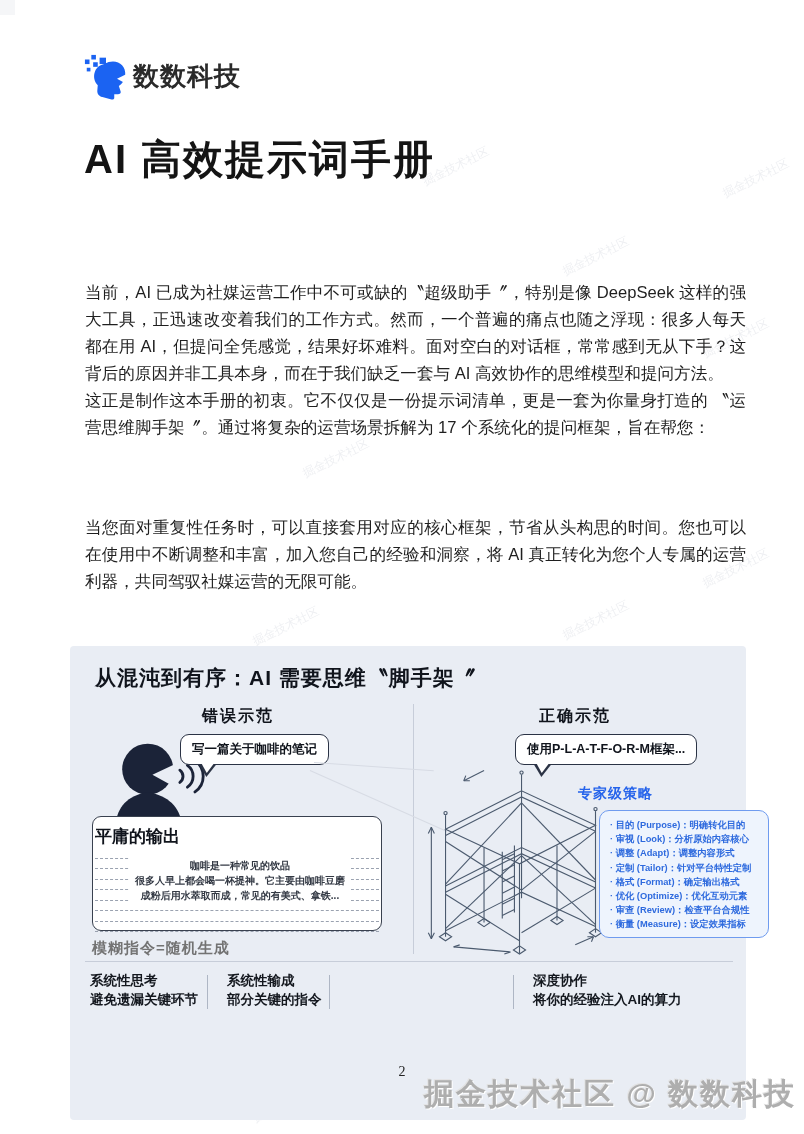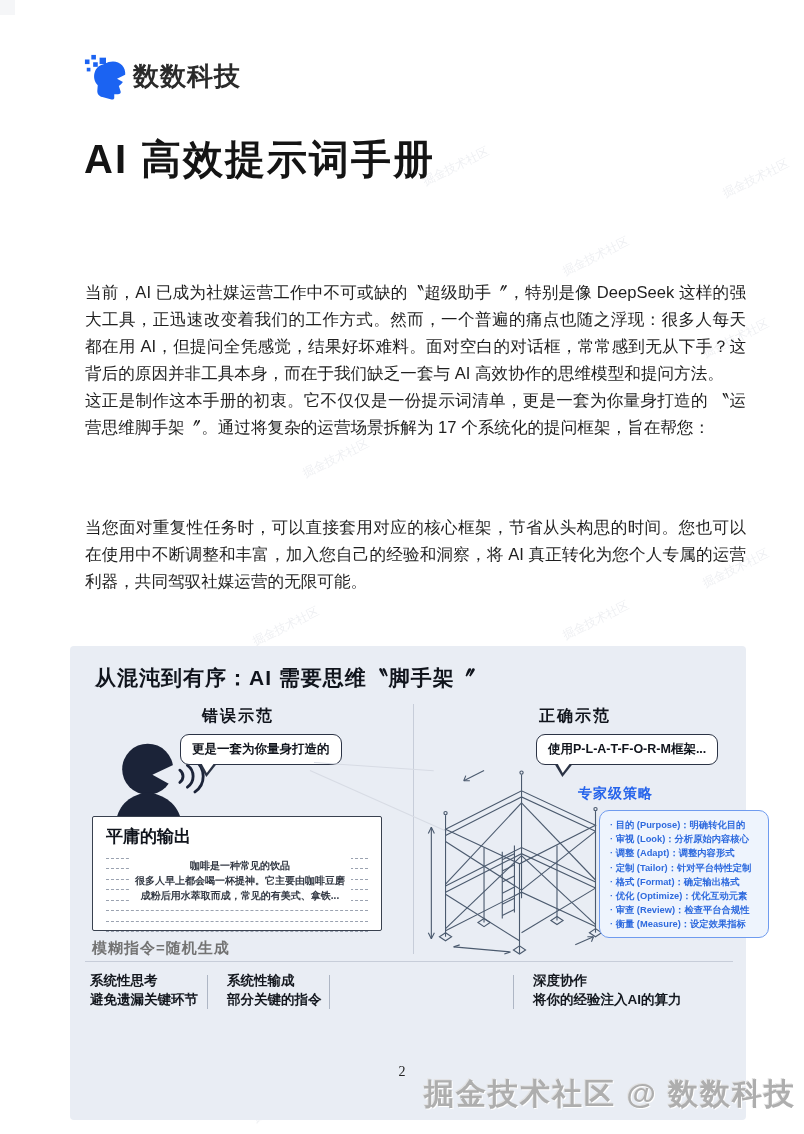--- a/index.html
+++ b/index.html
@@ -29,21 +29,21 @@
   .bubble { position:absolute; background:#ffffff; border:1.6px solid #2b3345; border-radius:9px; padding:6px 11px;
             font-size:12.5px; font-weight:700; color:#10141c; white-space:nowrap; }
   .bubble::before { content:""; position:absolute; left:16px; bottom:-13px; width:0; height:0;
             border-style:solid; border-width:13px 7px 0 11px; border-color:#2b3345 transparent transparent transparent; transform:skewX(-14deg); }
   .bubble::after  { content:""; position:absolute; left:19px; bottom:-9px; width:0; height:0;
             border-style:solid; border-width:10px 5px 0 8px; border-color:#ffffff transparent transparent transparent; transform:skewX(-14deg); }
 
   .sketch-line { position:absolute; background:#d7dbe4; height:1px; transform-origin:left center; }
 
   .out-card { position:absolute; left:22px; top:170px; width:290px; height:115px; background:#ffffff;
-              border:1.6px solid #39414f; border-radius:2px; padding:8px 13px; box-sizing:border-box; }
+              border:1.6px solid #39414f; border-radius:9px; padding:8px 2px; box-sizing:border-box; }
   .out-title { font-size:17px; font-weight:800; color:#10141c; }
   .scribble { border-bottom:1.4px dashed #9aa2b0; height:9.5px; }
   .out-text { position:absolute; left:36px; top:38px; width:218px; background:#ffffff; text-align:center;
               font-size:10px; font-weight:700; color:#333944; line-height:15px; padding:3px 2px; }
   .out-caption { position:absolute; left:22px; top:293px; font-size:15px; font-weight:800; color:#737373; letter-spacing:1px; }
 
   .strategy { position:absolute; left:508px; top:139px; font-size:14px; font-weight:800; color:#2563eb; letter-spacing:1px; }
   .fw-box { position:absolute; left:505px; top:164px; width:170px; height:128px; background:#eef4fd;
             border:1.6px solid #6f9bef; border-radius:10px; padding:7px 6px 6px 10px; box-sizing:border-box;margin-left:24px; }
   .fw-box ul { margin:0; padding:0; list-style:none; }
@@ -111,21 +111,21 @@
       <circle cx="42" cy="33" r="27" fill="#1b2338"></circle>
       <polygon points="70,28 47,39 69,51" fill="#e9edf4"></polygon>
       <path d="M42,57 C20,61 10,73 8,91 L8,110 L78,110 L78,91 C76,73 64,61 42,57 Z" fill="#1b2338"></path>
       <g stroke="#1b2338" stroke-width="3" fill="none" stroke-linecap="round">
         <path d="M76,34 a8,8 0 0 1 0,13"></path>
         <path d="M84,29 a14,14 0 0 1 0,23"></path>
         <path d="M92,24 a20,20 0 0 1 0,33"></path>
       </g>
     </svg>
 
-    <div class="bubble" style="left:110px;top:88px">更是一套为你量身打造的</div>
+    <div class="bubble" style="left:110px;top:88px">写一篇关于咖啡的笔记</div>
 
     <div class="sketch-line" style="left:244px;top:116px;width:120px;transform:rotate(4deg)"></div>
     <div class="sketch-line" style="left:240px;top:124px;width:150px;transform:rotate(24deg)"></div>
 
     <div class="out-card">
       <div class="out-title">平庸的输出</div>
       <div class="scribble"></div>
         <div class="scribble"></div>
         <div class="scribble"></div>
         <div class="scribble"></div>
@@ -187,21 +187,21 @@
         <path d="M8,98 L5,104 M8,98 L11,104 M8,208 L5,202 M8,208 L11,202"></path>
         <path d="M30,216 L86,221"></path>
           <path d="M30,216 L36,214 M86,221 L80,223"></path>
         <path d="M150,214 L168,206"></path>
           <path d="M168,206 L162,206 M168,206 L166,211"></path>
         <path d="M40,52 L60,42"></path>
           <path d="M40,52 L46,52 M40,52 L42,47"></path>
       </g>
     </svg>
 
-    <div class="bubble" style="left:466px;top:88px">使用P-L-A-T-F-O-R-M框架...</div>
+    <div class="bubble" style="left:445px;top:88px">使用P-L-A-T-F-O-R-M框架...</div>
 
     <div class="strategy">专家级策略</div>
 
     <div class="fw-box">
       <ul>
         <li>目的 (Purpose)：明确转化目的</li>
         <li>审视 (Look)：分析原始内容核心</li>
         <li>调整 (Adapt)：调整内容形式</li>
         <li>定制 (Tailor)：针对平台特性定制</li>
         <li>格式 (Format)：确定输出格式</li>

